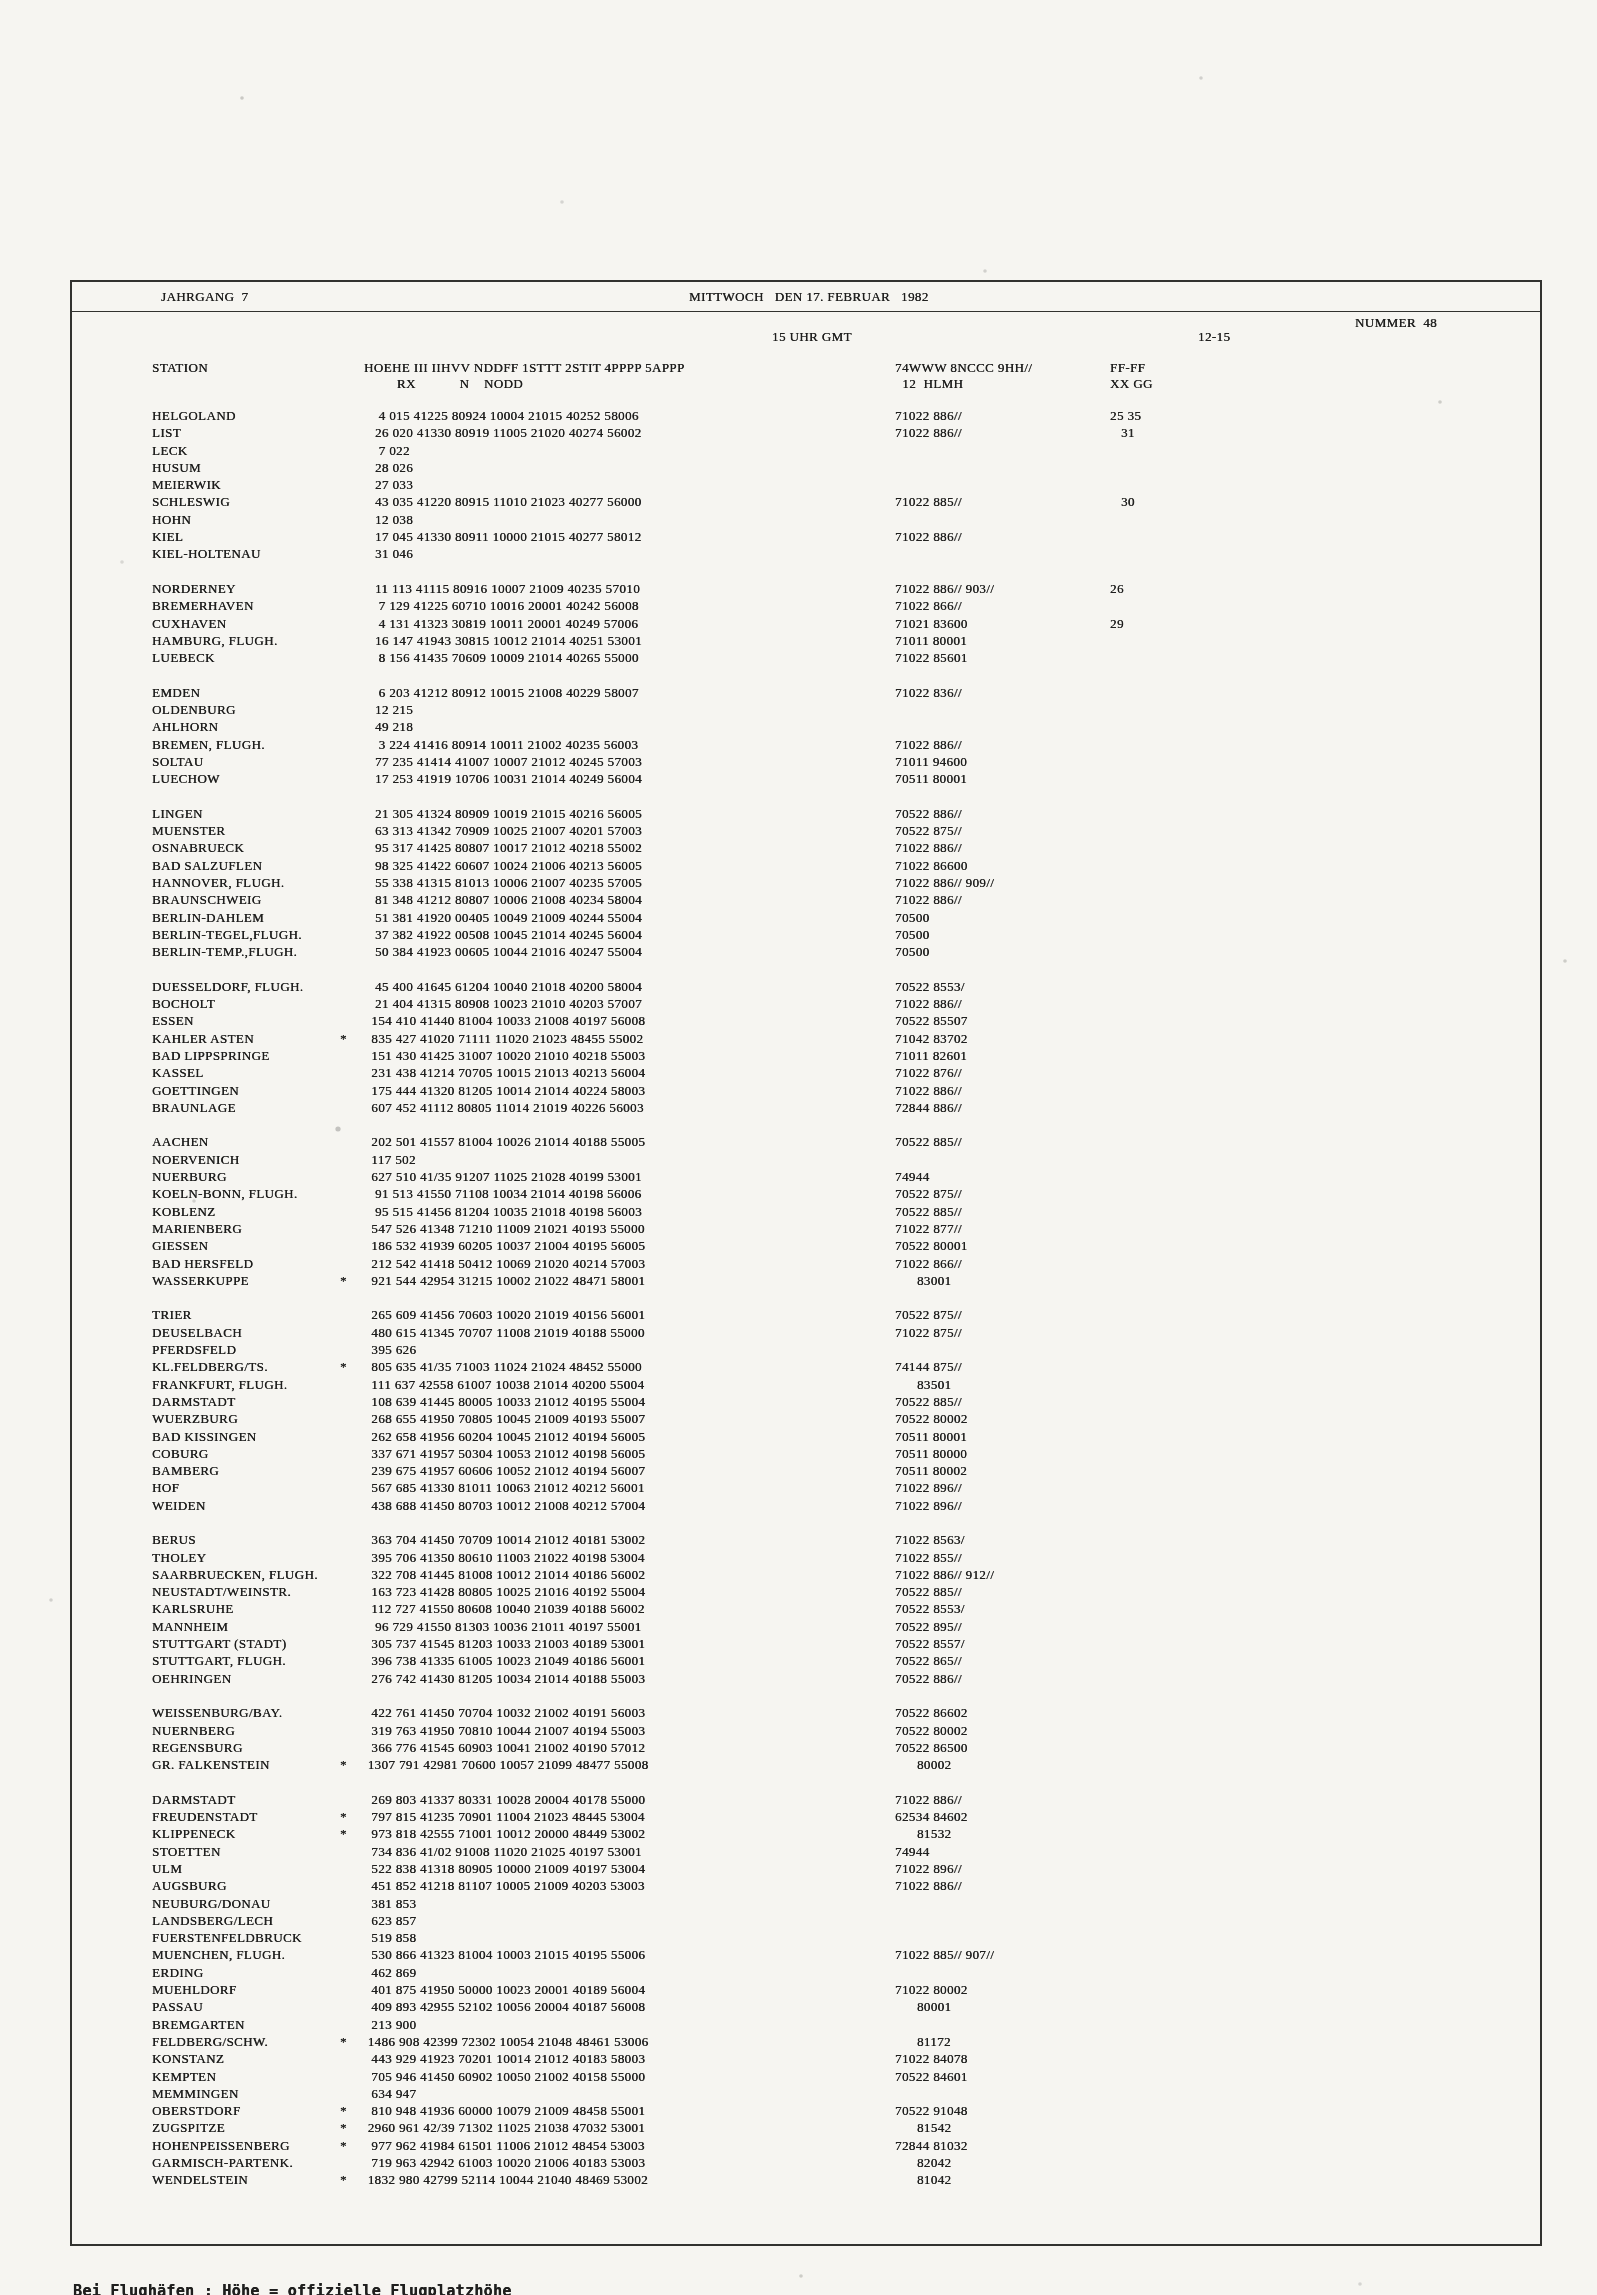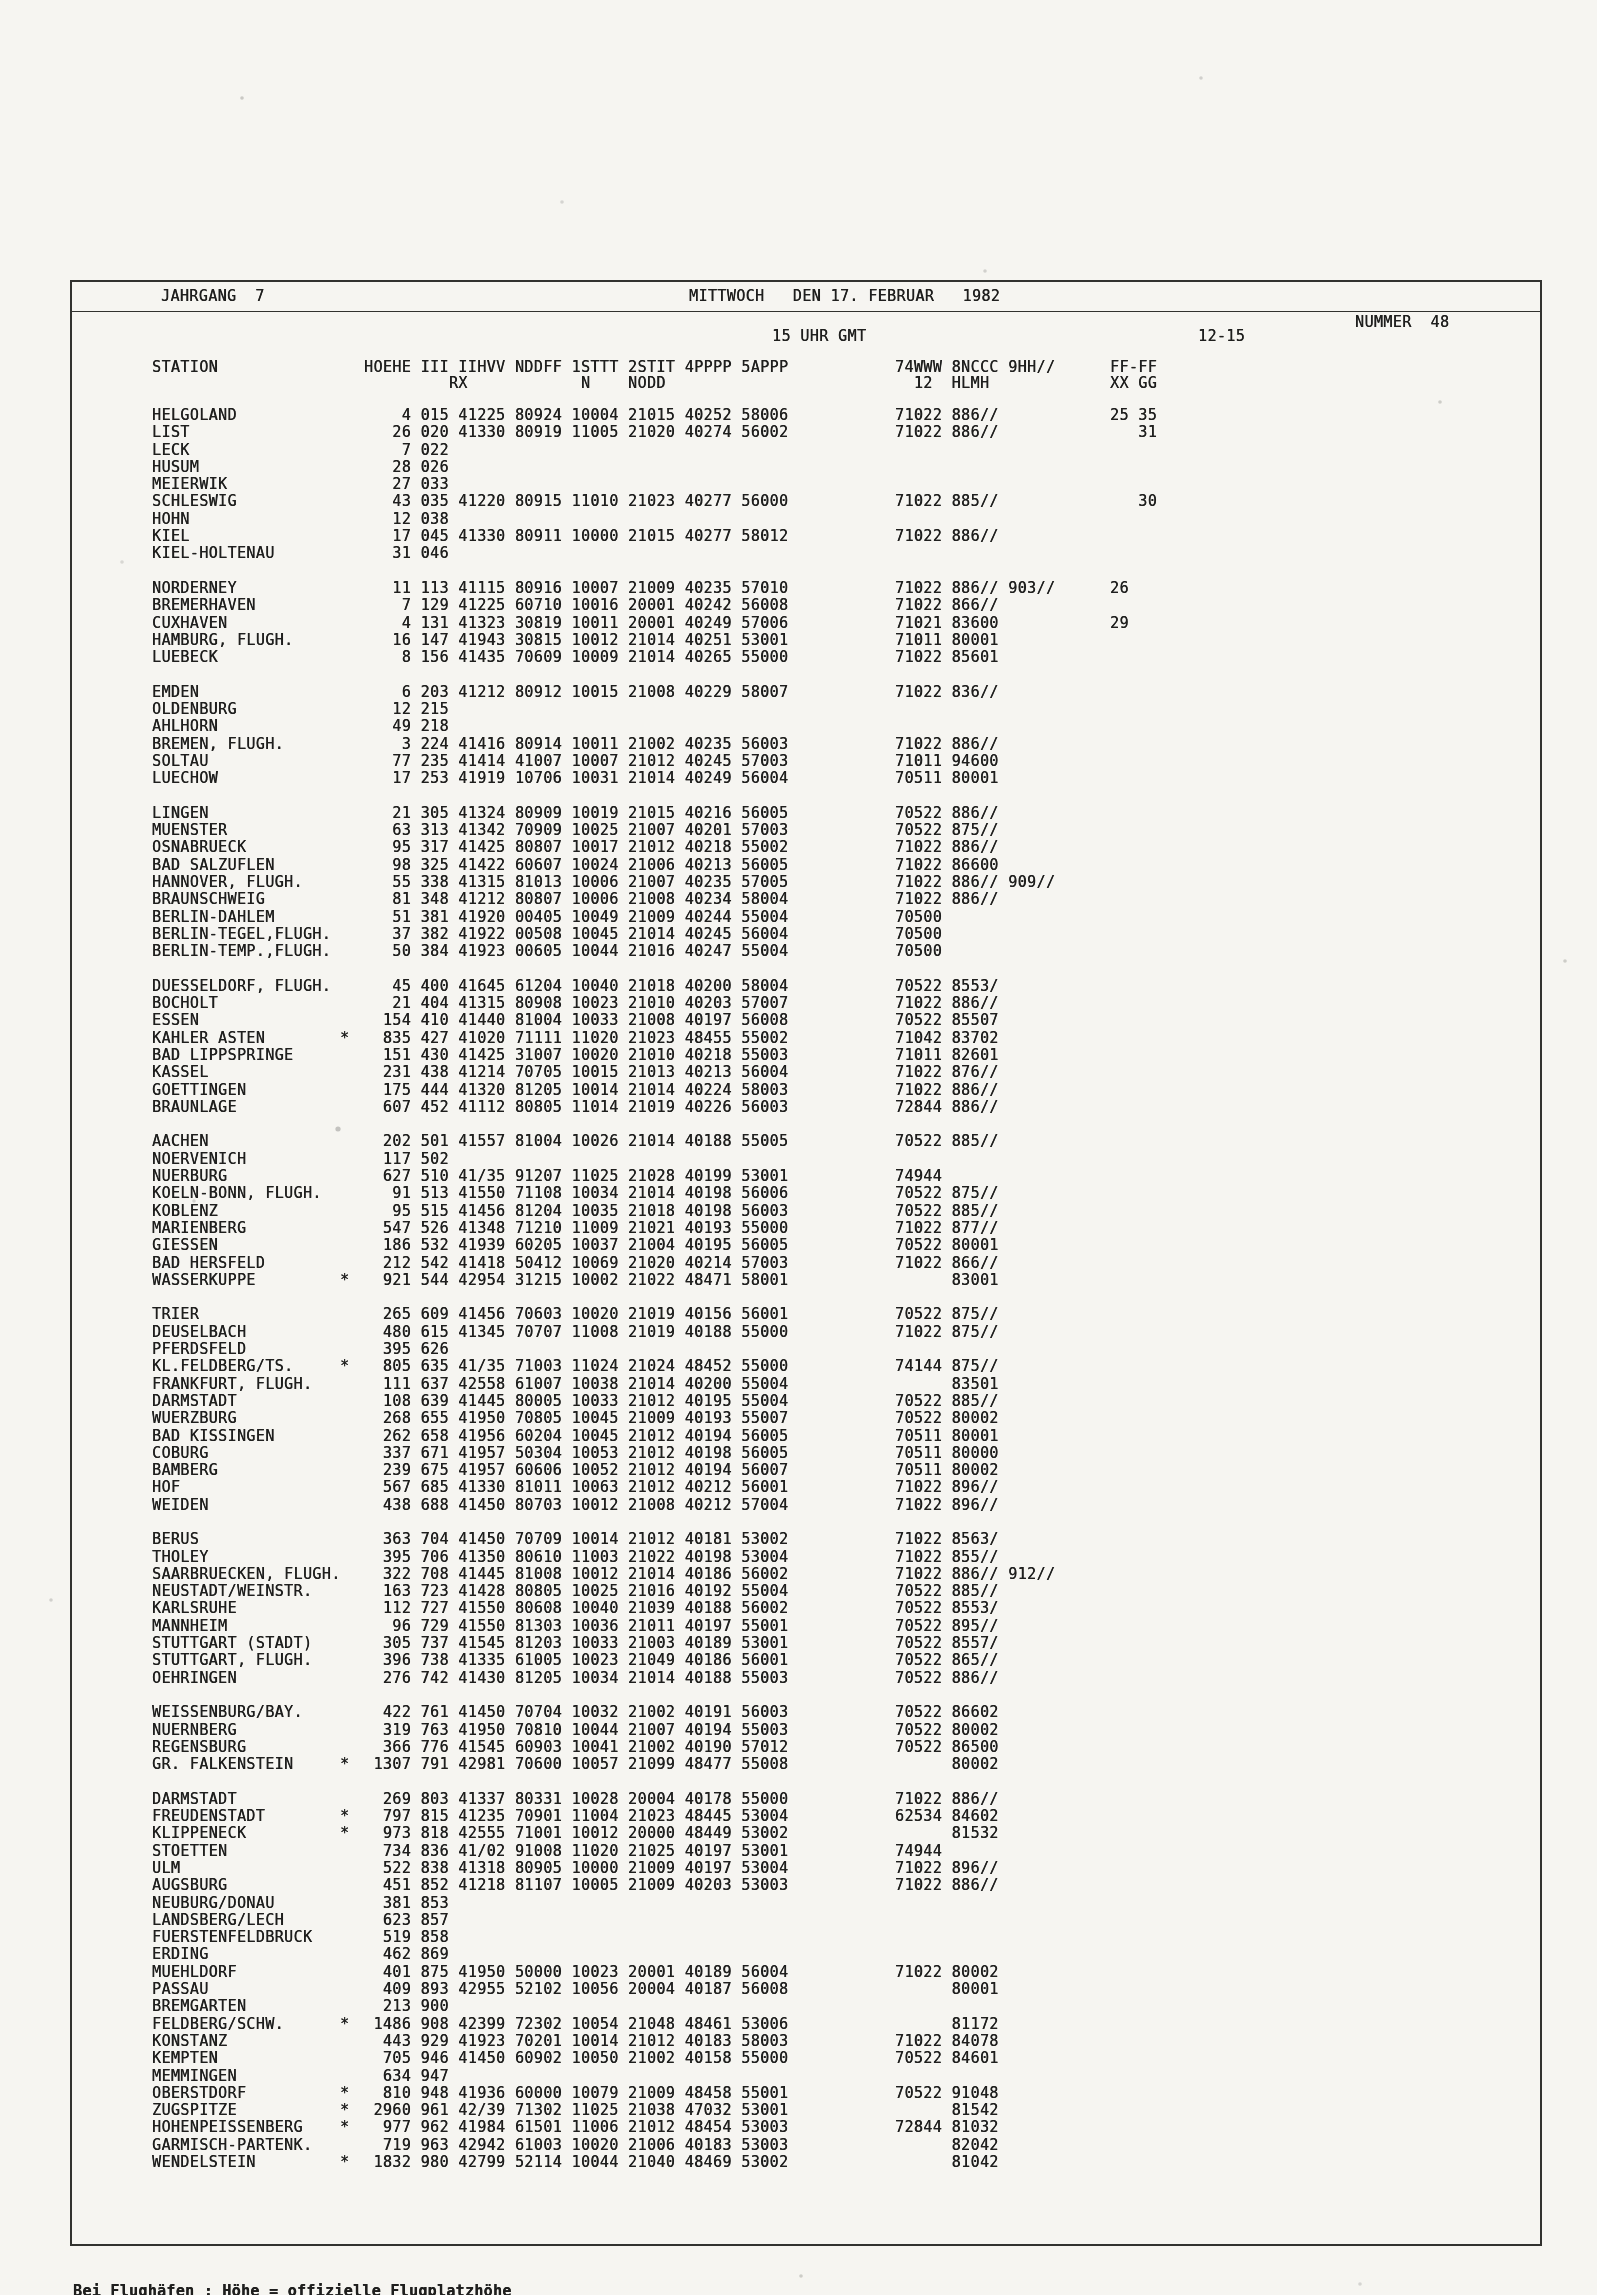--- a/index.html
+++ b/index.html
@@ -6,22 +6,23 @@
   html,body{margin:0;padding:0;}
   body{
     width:1597px;height:2295px;position:relative;overflow:hidden;
     background:var(--paper);
     font-family:"DejaVu Sans Mono","Liberation Mono",monospace;
     color:var(--ink);
   }
   .frame{
     position:absolute;left:70px;top:280px;width:1468px;height:1962px;
     border:2.4px solid var(--line);
-    font-size:15px;letter-spacing:0.4px;line-height:17.3px;
+    font-size:13px;letter-spacing:0.4px;line-height:17.3px;
     text-shadow:0.3px 0 0 currentColor;
+    font-family:Liberation Serif, serif;
   }
   .abs{position:absolute;white-space:pre;}
   .t-jahrgang{left:89px;top:5.6px;}
   .t-date{left:593px;top:5.6px;padding-left:24px;}
   .t-nummer{left:1283px;top:5.6px;margin-top:26px;}
   .rule{position:absolute;top:29px;left:0;right:0;height:0;border-top:1.6px solid var(--line);}
   .sub-time{left:700px;top:46px;}
   .sub-range{left:1078px;top:46px;margin-left:48px;}
   .h1{top:77px;} .h2{top:93px;}
   .hx-station{left:80px;} .hx-main{left:292px;text-align:right;} .hx-b{left:823px;} .hx-c{left:1038px;}
@@ -491,20 +492,25 @@
         </div>
         <div class="row">
           <span class="cell c-station">LANDSBERG/LECH</span>
           <span class="cell c-main">  623 857</span>
         </div>
         <div class="row">
           <span class="cell c-station">FUERSTENFELDBRUCK</span>
           <span class="cell c-main">  519 858</span>
         </div>
         <div class="row">
+          <span class="cell c-station">MUENCHEN, FLUGH.</span>
+          <span class="cell c-main">  530 866 41323 81004 10003 21015 40195 55006</span>
+          <span class="cell c-b">71022 885// 907//</span>
+        </div>
+        <div class="row">
           <span class="cell c-station">ERDING</span>
           <span class="cell c-main">  462 869</span>
         </div>
         <div class="row">
           <span class="cell c-station">MUEHLDORF</span>
           <span class="cell c-main">  401 875 41950 50000 10023 20001 40189 56004</span>
           <span class="cell c-b">71022 80002</span>
         </div>
         <div class="row">
           <span class="cell c-station">PASSAU</span>

